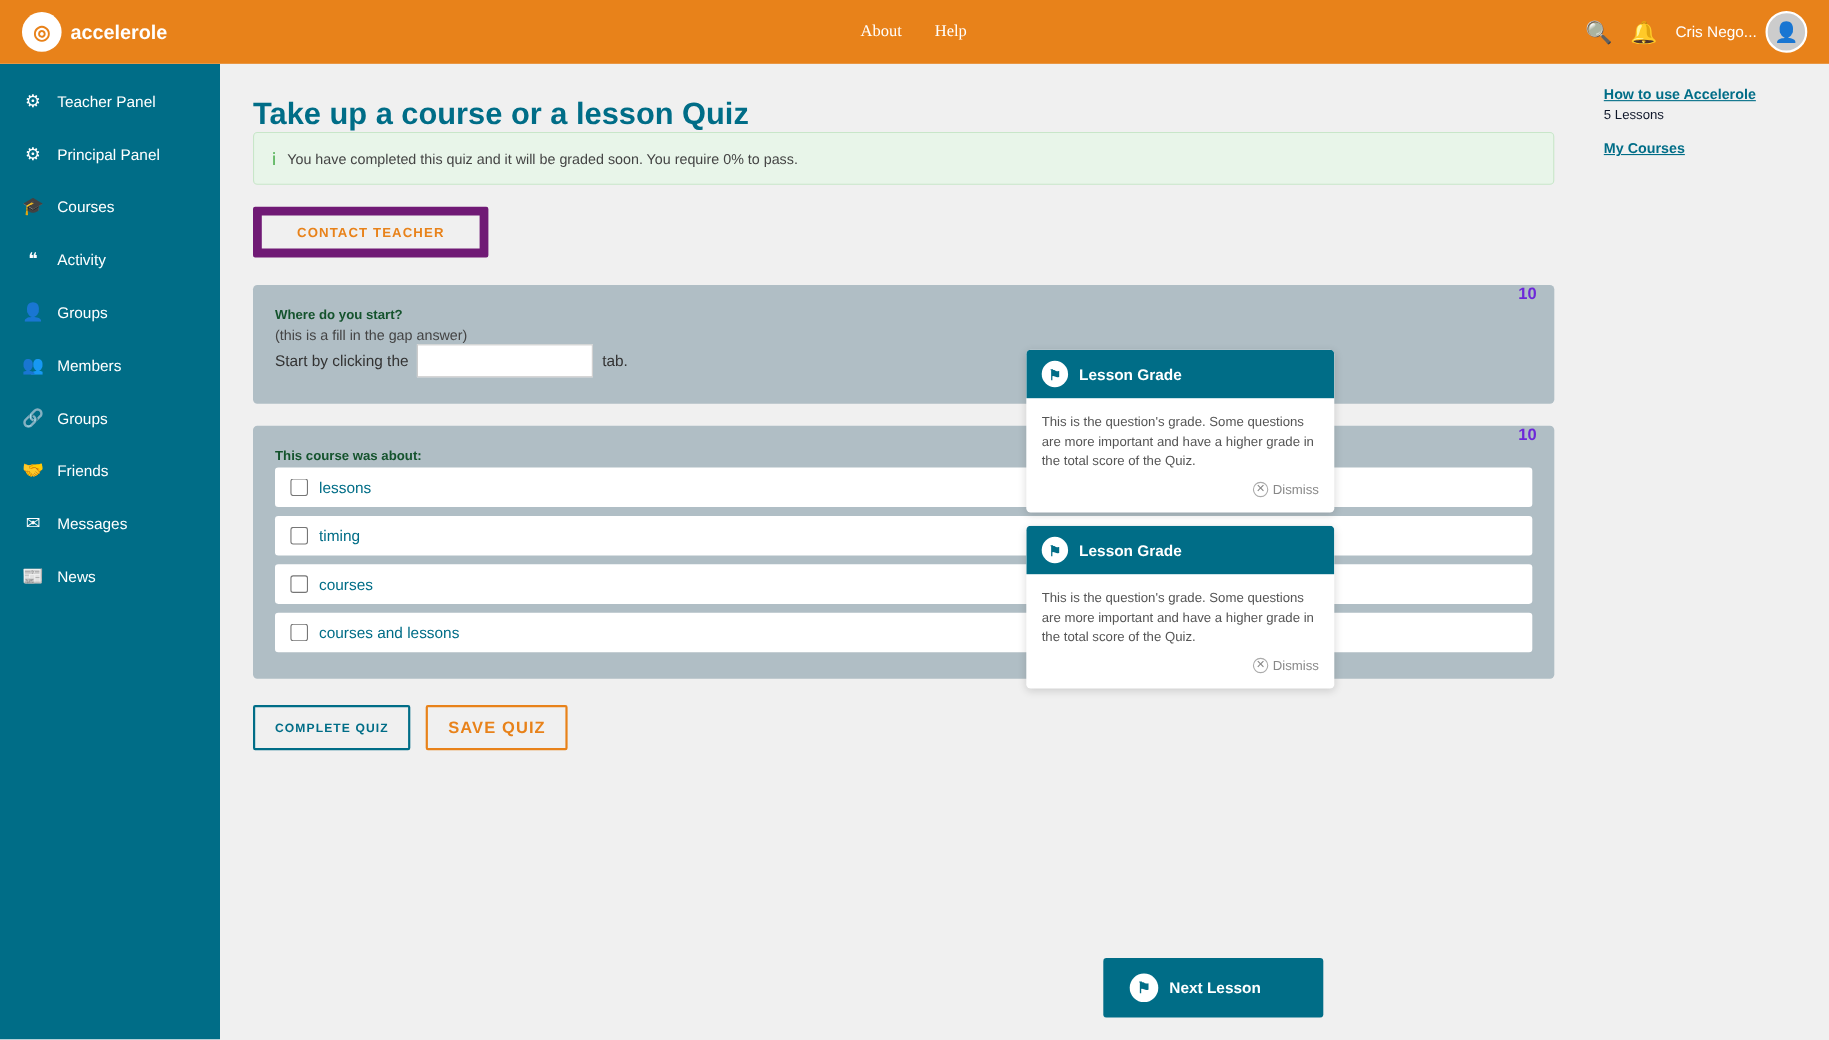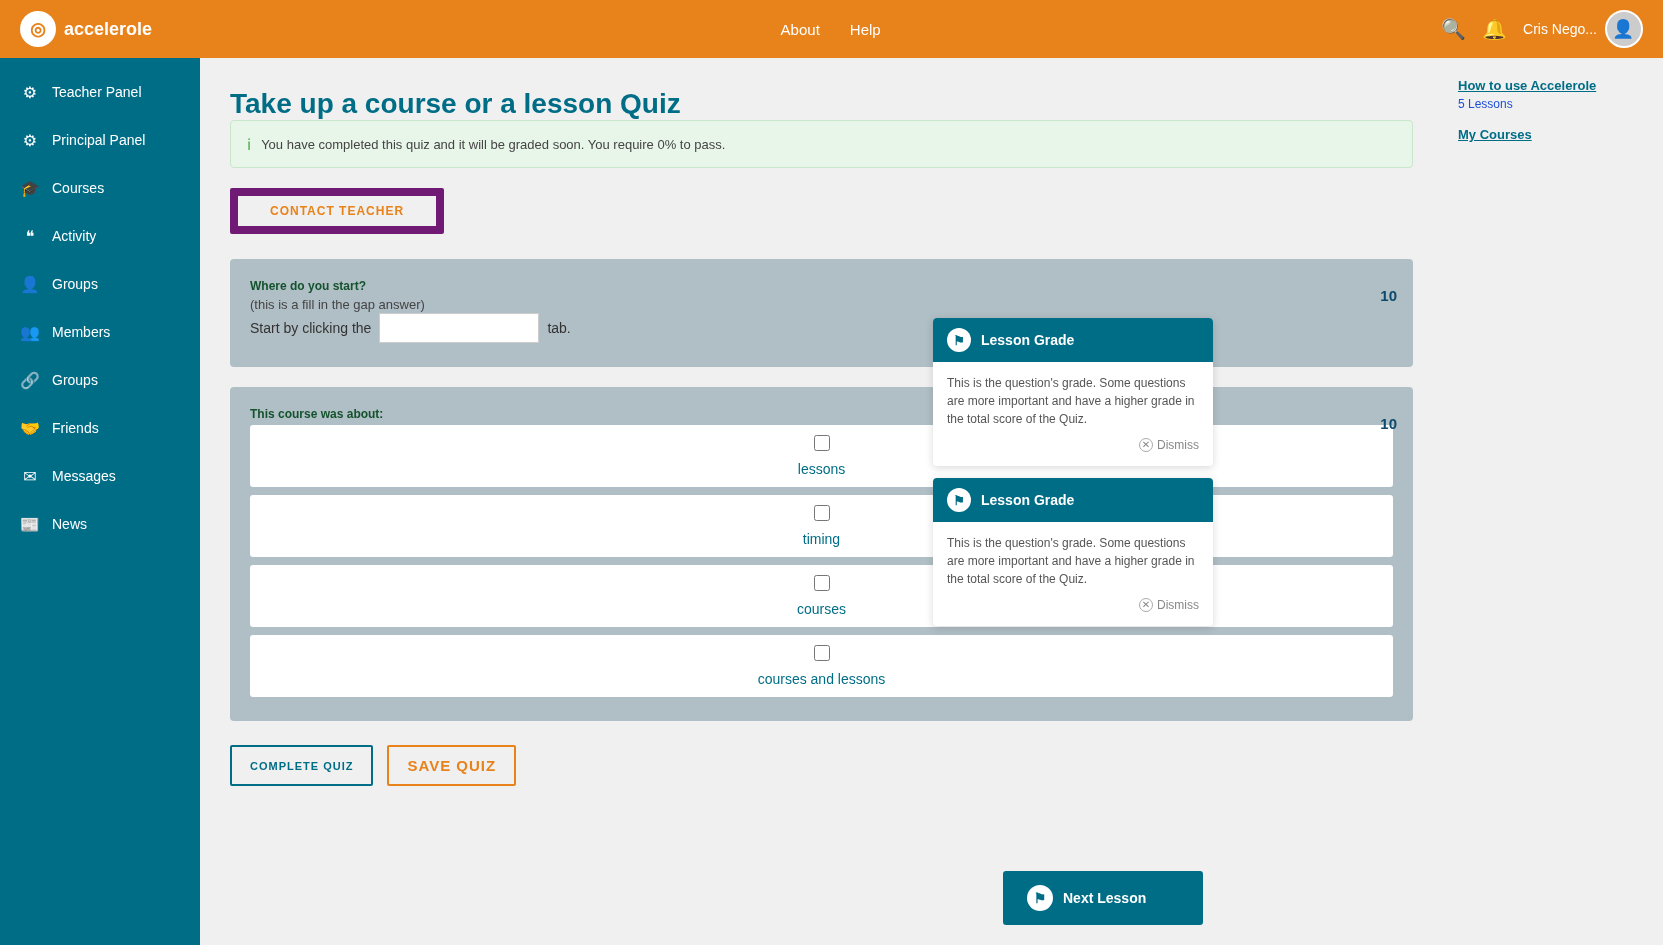--- a/index.html
+++ b/index.html
@@ -34,20 +34,21 @@
     .logo-text {
       color: #fff;
       font-size: 18px;
       font-weight: 700;
     }
     .nav-center {
       flex: 1;
       display: flex;
       justify-content: center;
       gap: 30px;
+      font-family: Liberation Serif, serif;
     }
     .nav-link {
       color: #fff;
       text-decoration: none;
       font-size: 15px;
       font-weight: 500;
     }
     .nav-right {
       display: flex;
       align-items: center;
@@ -128,21 +129,21 @@
     }
     .right-sidebar-link {
       color: #006d87;
       font-size: 13px;
       font-weight: 600;
       cursor: pointer;
       display: block;
       margin-bottom: 4px;
     }
     .right-sidebar-sub {
-      color: #1d4ed8;
+      color: #0f172a;
       font-size: 12px;
       margin-bottom: 16px;
     }
 
     
     .page-title {
       color: #006d87;
       font-size: 28px;
       font-weight: 700;
     }
@@ -180,23 +181,23 @@
     
     .question-block {
       background: #b0bec5;
       border-radius: 4px;
       padding: 20px 20px 24px 20px;
       margin-bottom: 20px;
       position: relative;
     }
     .question-score {
       position: absolute;
-      top: 28px;
+      top: 0;
       right: 16px;
-      color: #0c4a6e;
+      color: #6d28d9;
       font-size: 15px;
       font-weight: 700;
     }
     .question-title {
       color: #14532d;
       font-size: 12px;
       font-weight: 700;
       margin-bottom: 4px;
     }
     .question-subtitle {
@@ -227,21 +228,20 @@
       gap: 8px;
     }
     .checkbox-option {
       background: #fff;
       border-radius: 3px;
       display: flex;
       align-items: center;
       gap: 10px;
       padding: 10px 14px;
       cursor: pointer;
-      flex-direction: column;
     }
     .checkbox-option input[type="checkbox"] {
       width: 16px; height: 16px;
       cursor: pointer;
       accent-color: #006d87;
     }
     .checkbox-label {
       color: #006d87;
       font-size: 14px;
     }

